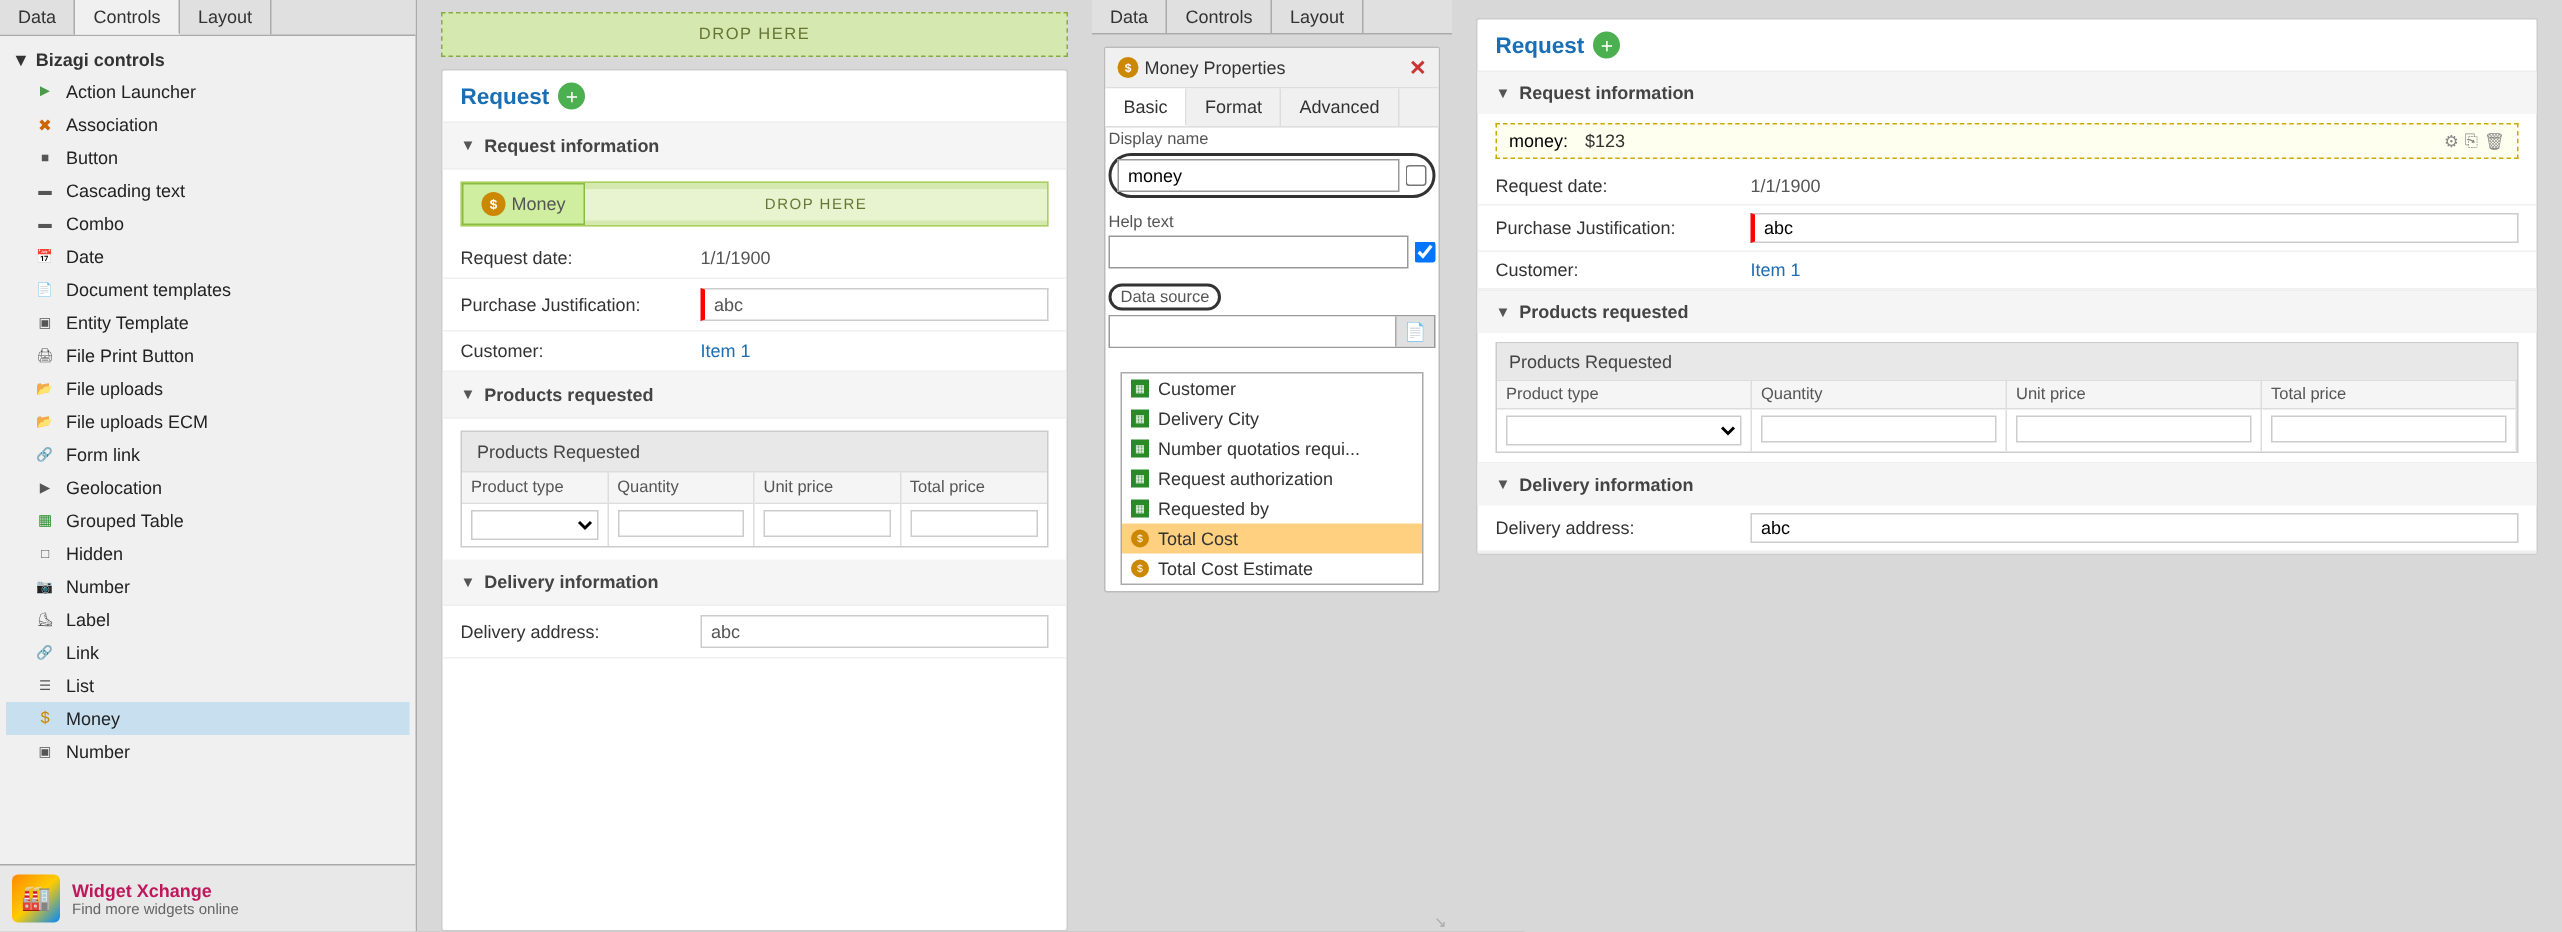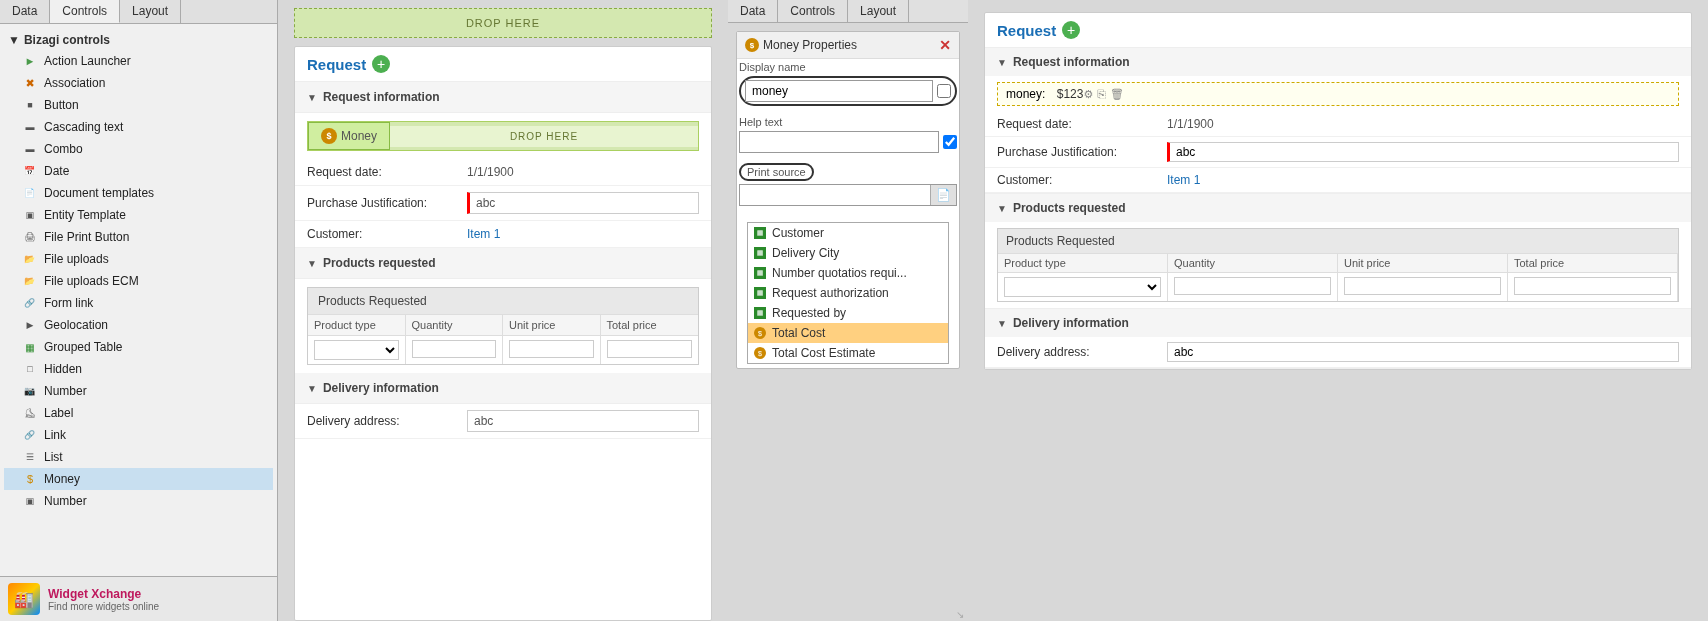--- a/index.html
+++ b/index.html
@@ -441,20 +441,21 @@
       padding: 7px 12px;
       background: #f5f5f5;
     }
     .money-field-highlighted {
       margin: 6px 12px;
       border: 1px dashed #ccaa00;
       background: #fffff0;
       padding: 4px 8px;
       display: flex;
       align-items: center;
+      justify-content: space-between;
     }
     .money-field-icons {
       display: flex;
       gap: 4px;
     }
     .icon-gear { color: #888; font-size: 11px; }
     .icon-copy { color: #888; font-size: 11px; }
     .icon-trash { color: #888; font-size: 11px; }
     .preview-field-row {
       display: flex;
@@ -713,37 +714,42 @@
     <div class="dialog-tab">Layout</div>
   </div>
   <div class="dialog-body">
     <div class="dialog-title-bar">
       <div class="dialog-title-text">
         <span class="money-icon-sm">$</span>
         <span>Money Properties</span>
       </div>
       <span class="close-x">✕</span>
     </div>
+    <div class="prop-tabs">
+      <div class="prop-tab active">Basic</div>
+      <div class="prop-tab">Format</div>
+      <div class="prop-tab">Advanced</div>
+    </div>
     <div class="prop-body">
       <div class="prop-field-group">
         <div class="prop-label">Display name</div>
         <div class="prop-input-row outline-circle">
           <input class="prop-input" value="money" style="">
           <input type="checkbox" class="prop-checkbox" style="">
         </div>
       </div>
       <div class="prop-field-group">
         <div class="prop-label">Help text</div>
         <div class="prop-input-row">
           <input class="prop-input" style="">
           <input type="checkbox" class="prop-checkbox" checked="" style="">
         </div>
       </div>
       <div class="prop-field-group">
-        <div class="prop-label outline-circle" style="display:inline-block;padding:1px 6px;">Print source</div>
+        <div class="prop-label outline-circle" style="display:inline-block;padding:1px 6px;">Data source</div>
         <div class="datasource-dropdown">
           <input class="datasource-input" style="">
           <div class="datasource-btn">📄</div>
         </div>
       </div>
     </div>
 
     <div class="dropdown-list">
       <div class="dropdown-item">
         <span class="item-icon-grid">▦</span>

